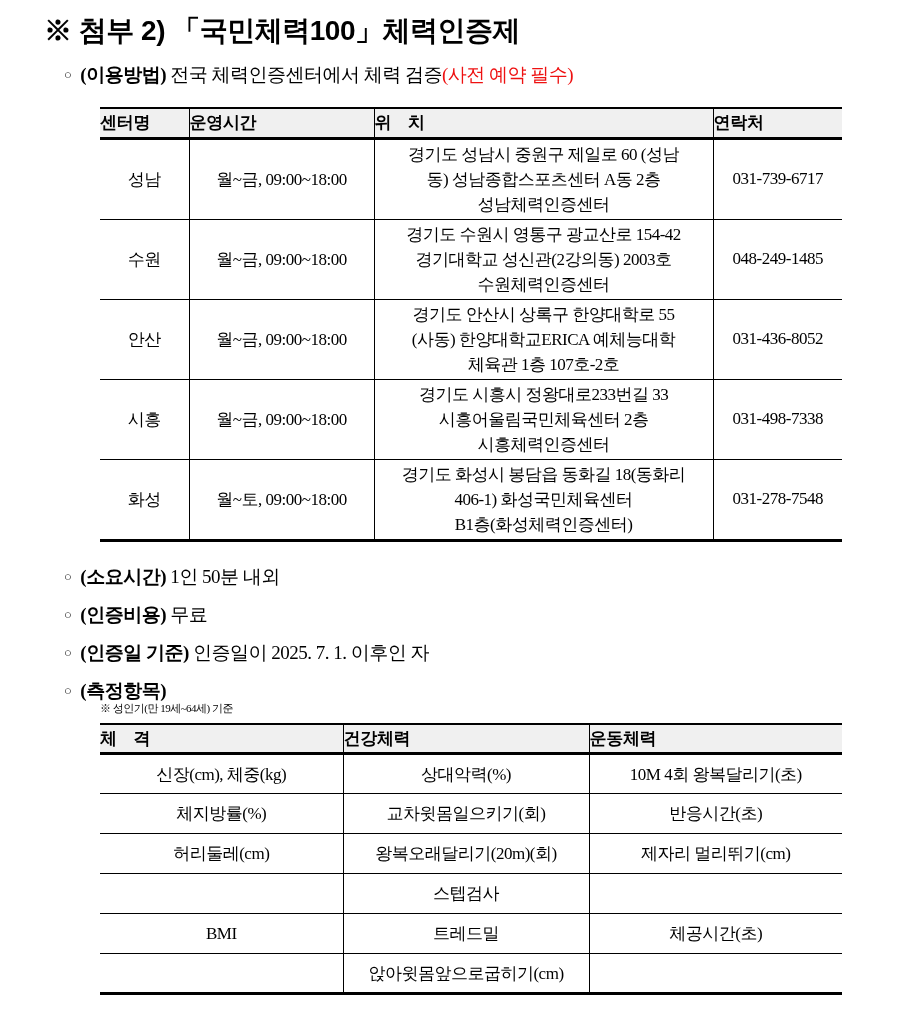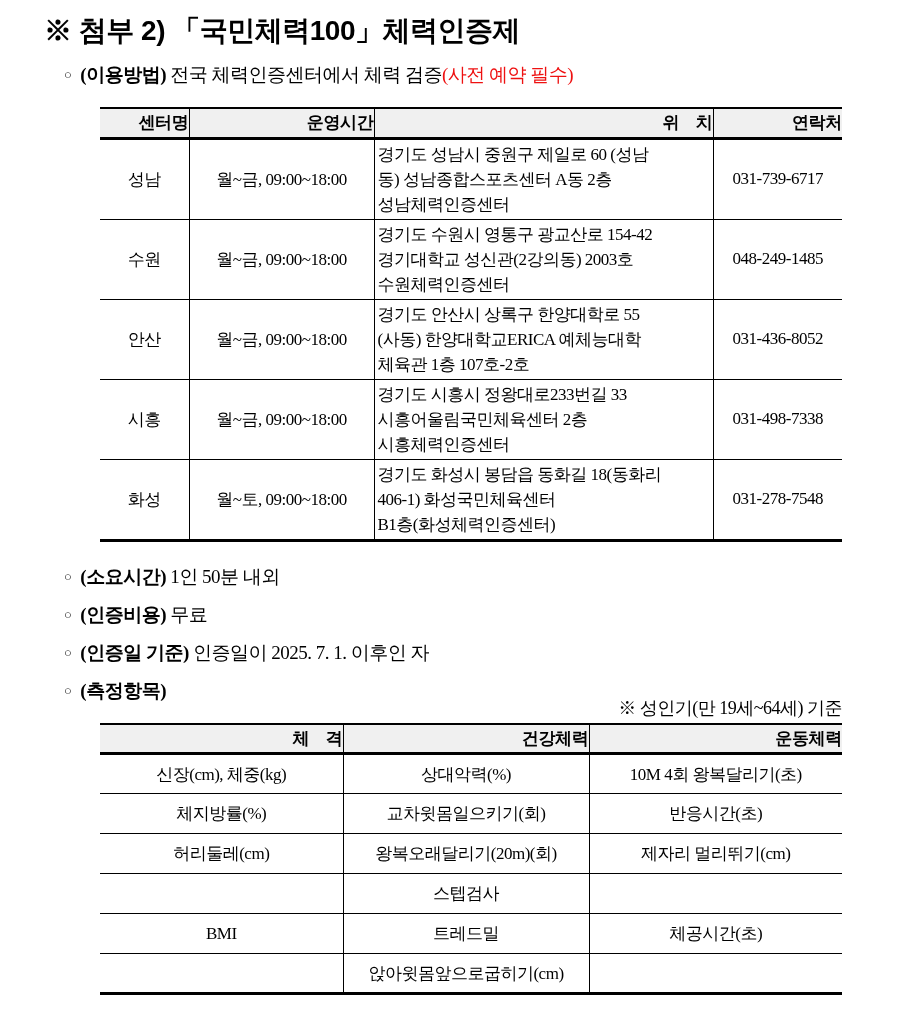--- a/index.html
+++ b/index.html
@@ -47,42 +47,41 @@
     width: 742px;
   }
   .tbl { border-top: 2px solid #000; border-bottom: 3px solid #000; }
   .tbl th {
     background: #f0f0f0;
     font-weight: bold;
     font-size: 17px;
     height: 30px;
     border-bottom: 3px solid #000;
     vertical-align: middle;
-    text-align: right;
+    text-align: left;
     letter-spacing: -0.3px;
   }
   .tbl td { border-top: 1px solid #000; font-size: 17px; letter-spacing: -0.5px; }
   .tbl th + th, .tbl td + td { border-left: 1px solid #000; }
 
   .tbl1 { margin-top: 19px; }
   .tbl1 td { height: 75px; text-align: center; vertical-align: middle; }
   .tbl1 td.loc {
-    text-align: left;
+    text-align: center;
     white-space: pre-line;
     line-height: 25px;
     padding: 2px 3px;
   }
 
   .measure-note {
     width: 742px;
     margin-left: 100px;
     margin-top: -16px;
     margin-bottom: 7px;
-    text-align: right;
-    font-size: 18px;
+    font-size: 11px;
     line-height: 16px;
     letter-spacing: -0.5px;
   }
 
   .tbl2 td { height: 40px; text-align: center; vertical-align: middle; }
 </style>
 </head>
 <body>
 
 <div class="page">

